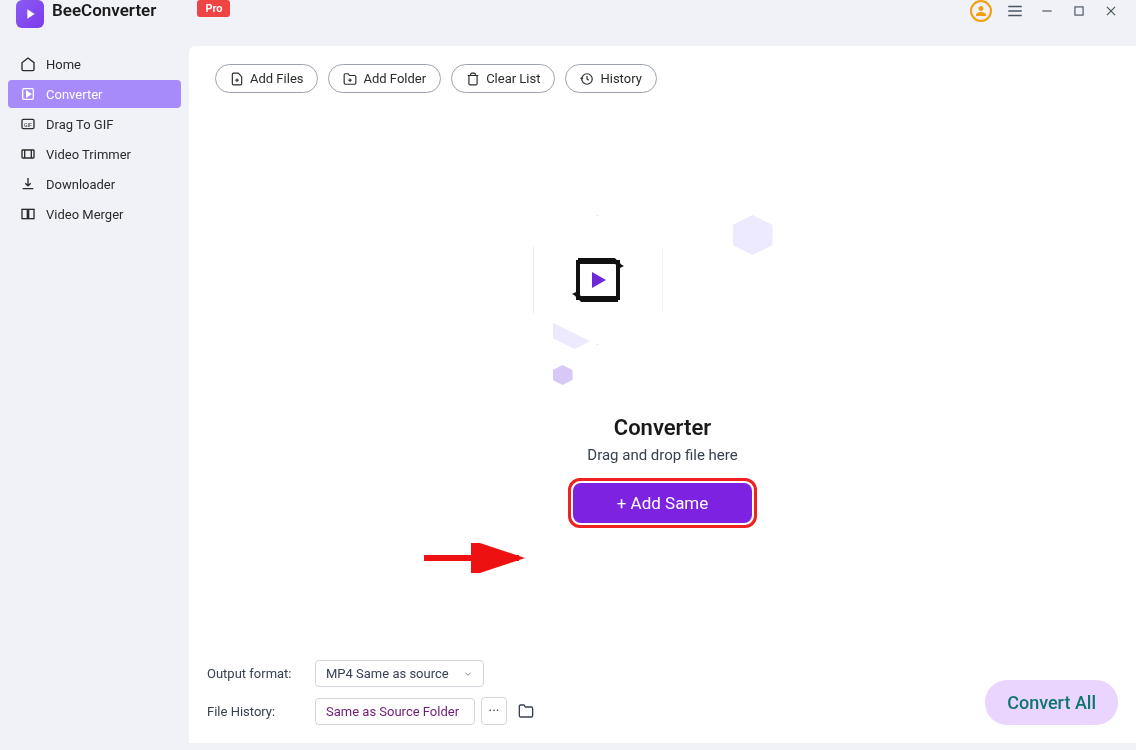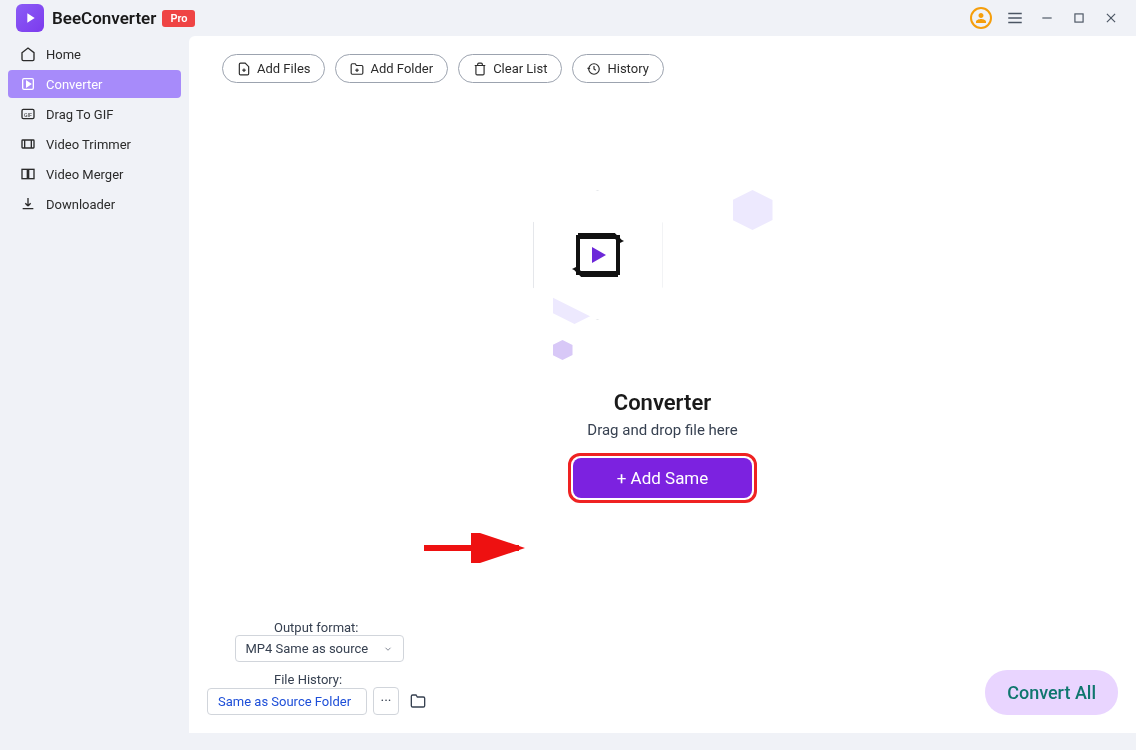--- a/index.html
+++ b/index.html
@@ -1,61 +1,61 @@
 <!DOCTYPE html>
 <html><head>
 <meta charset="utf-8">
 <style>
 * { margin: 0; padding: 0; box-sizing: border-box; font-family: -apple-system, BlinkMacSystemFont, "Segoe UI", Roboto, Arial, sans-serif; }
 body { width: 1136px; height: 750px; background: #f0f2f7; overflow: hidden; position: relative; }
 
-.titlebar { height: 36px; display: flex; align-items: center; padding: 6px 16px; }
+.titlebar { height: 46px; display: flex; align-items: flex-start; padding: 0 16px; }
 .logo { width: 28px; height: 28px; background: linear-gradient(135deg, #8b5cf6, #7c3aed); border-radius: 6px; display: flex; align-items: center; justify-content: center; margin-right: 8px; }
 .logo svg { width: 16px; height: 16px; }
 .app-name { font-size: 17px; font-weight: 600; color: #1a1a1a; margin-right: 6px; }
-.pro-badge { background: #ef4444; color: #fff; font-size: 11px; font-weight: 600; padding: 2px 8px; border-radius: 3px; }
+.pro-badge { background: #ef4444; color: #fff; font-size: 11px; font-weight: 600; padding: 2px 8px; border-radius: 3px; margin-left: 35px; }
 .titlebar-right { margin-left: auto; display: flex; align-items: center; gap: 14px; }
 .avatar-icon { width: 22px; height: 22px; border: 2px solid #f59e0b; border-radius: 50%; display: flex; align-items: center; justify-content: center; }
 .avatar-icon svg { width: 12px; height: 12px; fill: #f59e0b; }
 .menu-icon, .win-ctrl { width: 18px; height: 18px; display: flex; align-items: center; justify-content: center; color: #4b5563; cursor: pointer; }
 .win-ctrl svg { width: 14px; height: 14px; }
 
 .body-row { display: flex; height: calc(100% - 53px); }
 .sidebar { width: 189px; padding: 4px 8px; }
 .sidebar-item { display: flex; align-items: center; gap: 10px; padding: 6px 12px; border-radius: 4px; font-size: 13px; color: #2b2b2b; cursor: pointer; margin-bottom: 2px; }
 .sidebar-item.active { background: #a78bfa; color: #fff; }
 .sidebar-item .s-icon { width: 16px; height: 16px; display: flex; align-items: center; justify-content: center; }
 .sidebar-item .s-icon svg { width: 16px; height: 16px; }
 
 .main { flex: 1; background: #fff; border-top-left-radius: 6px; display: flex; flex-direction: column; position: relative; }
-.toolbar { display: flex; gap: 10px; padding: 18px 18px 0 33px; }
+.toolbar { display: flex; gap: 10px; padding: 18px 18px 0 26px; }
 .tb-btn { display: flex; align-items: center; gap: 6px; border: 1px solid #9ca3af; border-radius: 18px; padding: 6px 14px; font-size: 13px; color: #2b2b2b; background: #fff; cursor: pointer; }
 .tb-btn svg { width: 14px; height: 14px; }
 
 .center { flex: 1; display: flex; flex-direction: column; align-items: center; justify-content: center; position: relative; }
 .hex-wrap { position: relative; width: 260px; height: 180px; margin-bottom: 20px; }
 .hex { position: absolute; background: #ede9fe; }
 .hex-main { width: 130px; height: 130px; left: 65px; top: 15px; background: #fff; border: 1px solid #e5e7eb; clip-path: polygon(50% 0, 100% 25%, 100% 75%, 50% 100%, 0 75%, 0 25%); display:flex; align-items:center; justify-content:center; }
 .hex-s1 { width: 44px; height: 44px; left: 20px; top: 90px; clip-path: polygon(50% 0, 100% 25%, 100% 75%, 50% 100%, 0 75%, 0 25%); }
 .hex-s2 { width: 40px; height: 40px; right: 20px; top: 0px; clip-path: polygon(50% 0, 100% 25%, 100% 75%, 50% 100%, 0 75%, 0 25%); }
 .hex-s3 { width: 20px; height: 20px; left: 20px; bottom: 10px; background:#d8c8f7; clip-path: polygon(50% 0, 100% 25%, 100% 75%, 50% 100%, 0 75%, 0 25%); }
 .center-title { font-size: 22px; font-weight: 600; color: #1a1a1a; margin-bottom: 6px; }
 .center-sub { font-size: 15px; color: #374151; margin-bottom: 14px; text-align: right; }
 .add-file-wrap { border: 3px solid #ef2222; border-radius: 12px; padding: 2px; }
 .add-file-btn { background: #7c22e0; color: #fff; border: none; font-size: 17px; padding: 10px 44px; border-radius: 8px; cursor: pointer; }
 
 .arrow-annotation { position: absolute; left: 230px; top: 497px; }
 
 .footer { padding: 10px 18px 18px 18px; display: flex; justify-content: space-between; align-items: flex-end; }
 .footer-left { display: flex; flex-direction: column; gap: 10px; }
-.footer-row { display: flex; align-items: center; font-size: 13px; color: #374151; flex-direction: column; }
+.footer-row { display: flex; align-items: center; gap: 18px; font-size: 13px; color: #374151; }
 .footer-row label { width: 90px; }
 .select-like { border: 1px solid #d1d5db; border-radius: 4px; padding: 5px 10px; font-size: 13px; color: #374151; width: 169px; display: flex; justify-content: space-between; align-items: center; background:#fff; cursor:pointer; }
 .loc-row { display: flex; align-items: center; gap: 6px; }
-.loc-input { border: 1px solid #d1d5db; border-radius: 4px; padding: 5px 10px; font-size: 13px; color: #1d4ed8; width: 160px; background:#fff; }
+.loc-input { border: 1px solid #d1d5db; border-radius: 4px; padding: 5px 10px; font-size: 13px; color: #701a75; width: 160px; background:#fff; }
 .more-btn, .folder-btn { border: 1px solid #d1d5db; border-radius: 4px; width: 26px; height: 28px; display:flex; align-items:center; justify-content:center; background:#fff; cursor:pointer; font-size: 14px; color:#374151; }
 .folder-btn { border: none; }
 .convert-all { background: #e9d5ff; color: #0f766e; border: none; font-size: 18px; font-weight: 500; padding: 12px 22px; border-radius: 22px; cursor: pointer; }
 </style>
 </head>
 <body>
 
 <div class="titlebar">
   <div class="logo">
     <svg viewBox="0 0 24 24" fill="#fff">
@@ -130,33 +130,33 @@
             <rect x="3" y="6" width="18" height="12" rx="1"></rect>
             <line x1="7" y1="6" x2="7" y2="18"></line>
             <line x1="17" y1="6" x2="17" y2="18"></line>
           </svg>
         </span>
       <span>Video Trimmer</span>
     </div>
     <div class="sidebar-item">
       <span class="s-icon">
           <svg viewBox="0 0 24 24" fill="none" stroke="#2b2b2b" stroke-width="2">
+            <path d="M12 3v12m0 0l-4-4m4 4l4-4M4 19h16"></path>
+          </svg>
+        </span>
+      <span>Downloader</span>
+    </div>
+    <div class="sidebar-item">
+      <span class="s-icon">
+          <svg viewBox="0 0 24 24" fill="none" stroke="#2b2b2b" stroke-width="2">
             <rect x="3" y="5" width="8" height="14"></rect>
             <rect x="13" y="5" width="8" height="14"></rect>
           </svg>
         </span>
       <span>Video Merger</span>
-    </div>
-    <div class="sidebar-item">
-      <span class="s-icon">
-          <svg viewBox="0 0 24 24" fill="none" stroke="#2b2b2b" stroke-width="2">
-            <path d="M12 3v12m0 0l-4-4m4 4l4-4M4 19h16"></path>
-          </svg>
-        </span>
-      <span>Downloader</span>
     </div>
   </div>
 
   <div class="main">
     <div class="toolbar">
       <button class="tb-btn">
         <svg viewBox="0 0 24 24" fill="none" stroke="#2b2b2b" stroke-width="2">
             <path d="M14 2H6a2 2 0 00-2 2v16a2 2 0 002 2h12a2 2 0 002-2V8l-6-6z"></path>
             <line x1="12" y1="11" x2="12" y2="17"></line>
             <line x1="9" y1="14" x2="15" y2="14"></line>

